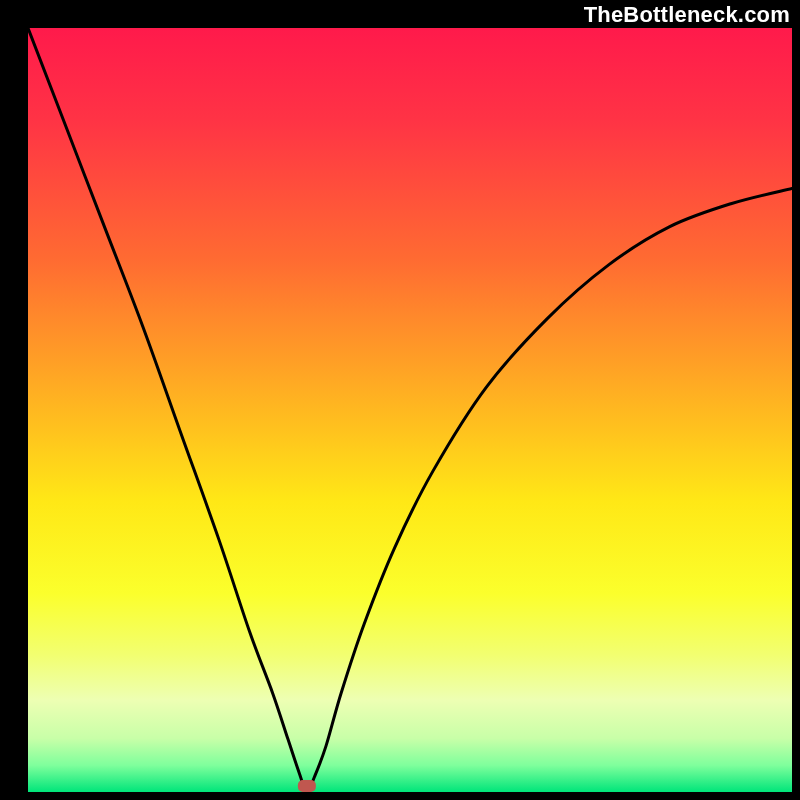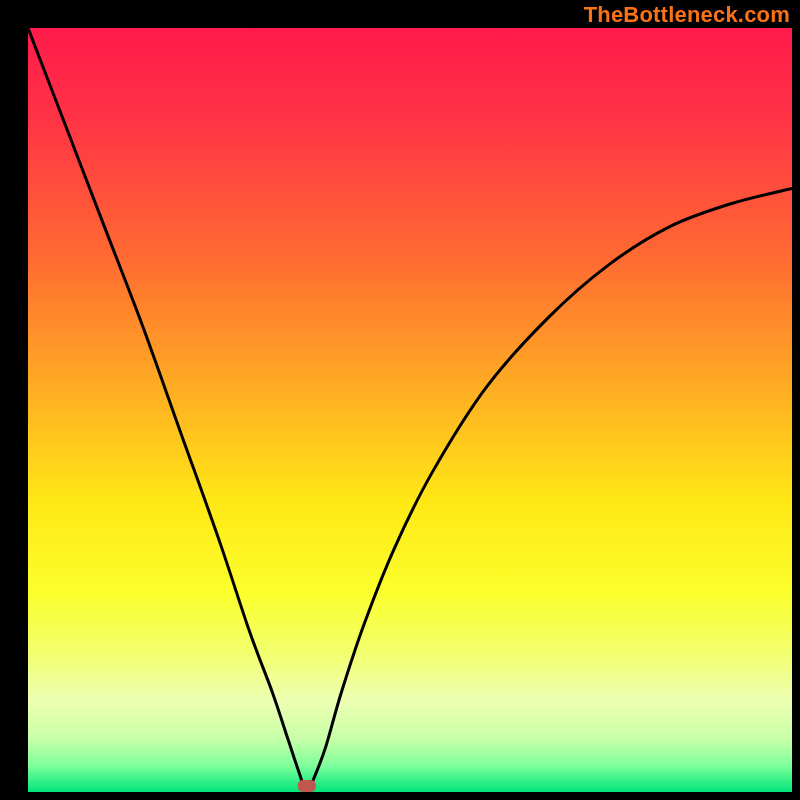--- a/index.html
+++ b/index.html
@@ -14,21 +14,21 @@
   .frame {
     position: relative;
     width: 800px;
     height: 800px;
     background: #000;
   }
   .watermark {
     position: absolute;
     top: 2px;
     right: 10px;
-    color: #f97316;
+    color: #ffffff;
     font-size: 22px;
     font-weight: bold;
     letter-spacing: 0.2px;
     z-index: 5;
     user-select: none;
   }
   svg {
     position: absolute;
     top: 0;
     left: 0;

